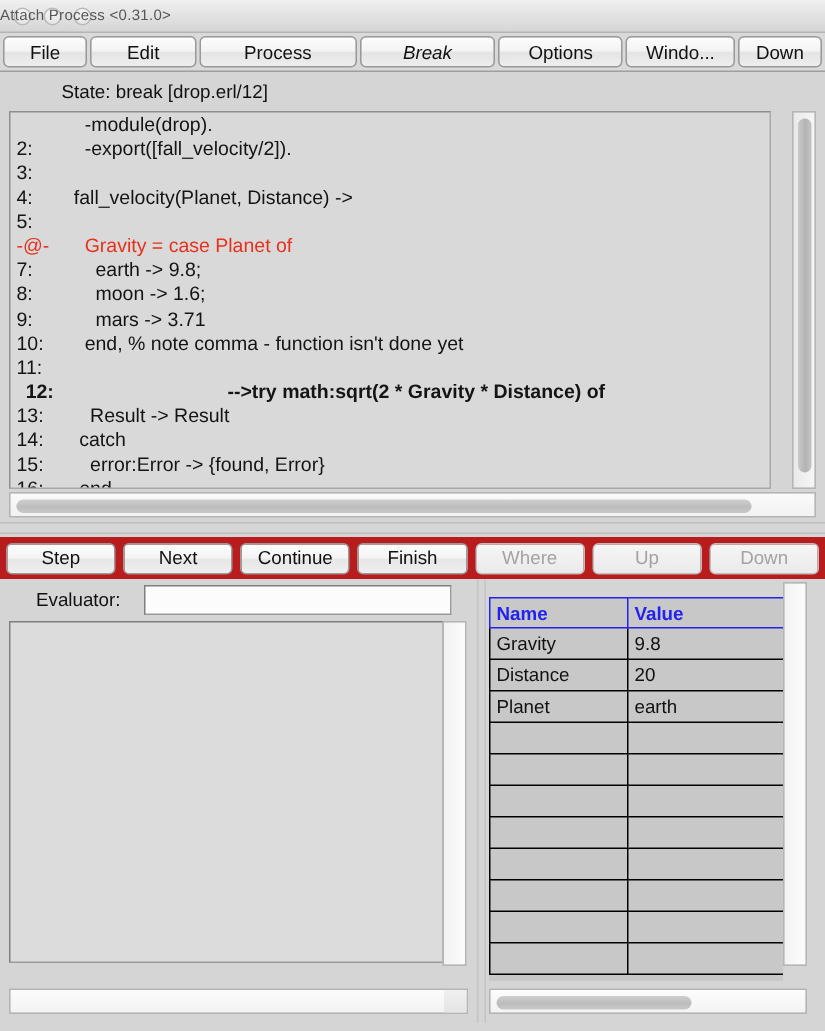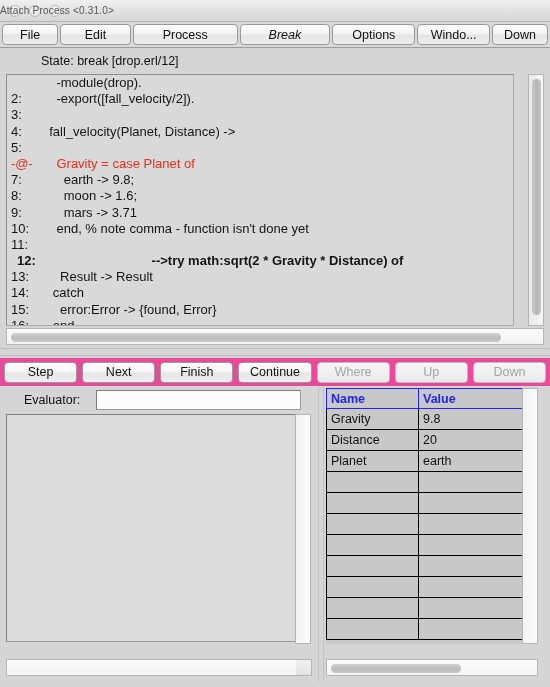--- a/index.html
+++ b/index.html
@@ -123,21 +123,21 @@
   .splitter {
     height: 8px; margin: 3px 0 2px 0;
     background: #d5d5d5;
     border-top: 1px solid #bdbdbd;
     border-bottom: 1px solid #bdbdbd;
   }
 
   
   .ctlbar {
     height: 28px; display: flex; align-items: center;
-    padding: 0 4px; gap: 5px; background: #ec4899;
+    padding: 0 4px; gap: 5px; background: #b91c1c;
   }
   .ctlbtn {
     height: 21px; width: 78px;
     background: linear-gradient(to bottom, #fdfdfd 0%, #f4f4f4 48%, #e6e6e6 52%, #efefef 100%);
     border: 1px solid #999; border-radius: 4px;
     font-size: 12.5px; color: #111;
     display: flex; align-items: center; justify-content: center;
     cursor: default;
   }
   .ctlbtn.disabled {
@@ -202,21 +202,21 @@
 
   
   .rightpane {
     position: relative;
     width: 222px; height: 296px;
     padding: 0 6px 0 2px;
   }
   .tablewrap {
     position: relative;
     width: 196px; height: 256px;
-    margin-top: 2px;
+    margin-top: 12px;
     overflow: hidden;
     background: #c8c8c8;
   }
   table.bindings {
     border-collapse: collapse;
     width: 196px;
     table-layout: fixed;
   }
   table.bindings th {
     height: 20px;
@@ -309,22 +309,22 @@
     <div class="hscroll">
       <div class="hthumb" style="left:4px;width:490px;"></div>
     </div>
   </div>
 
   <div class="splitter"></div>
 
   <div class="ctlbar" id="ctl-bar">
       <div class="ctlbtn">Step</div>
       <div class="ctlbtn">Next</div>
+      <div class="ctlbtn">Continue</div>
       <div class="ctlbtn">Finish</div>
-      <div class="ctlbtn">Continue</div>
       <div class="ctlbtn disabled">Where</div>
       <div class="ctlbtn disabled">Up</div>
       <div class="ctlbtn disabled">Down</div>
     </div>
 
   <div class="lower">
 
     <div class="leftpane">
       <div class="evalrow">
         <span class="evallabel">Evaluator:</span>

